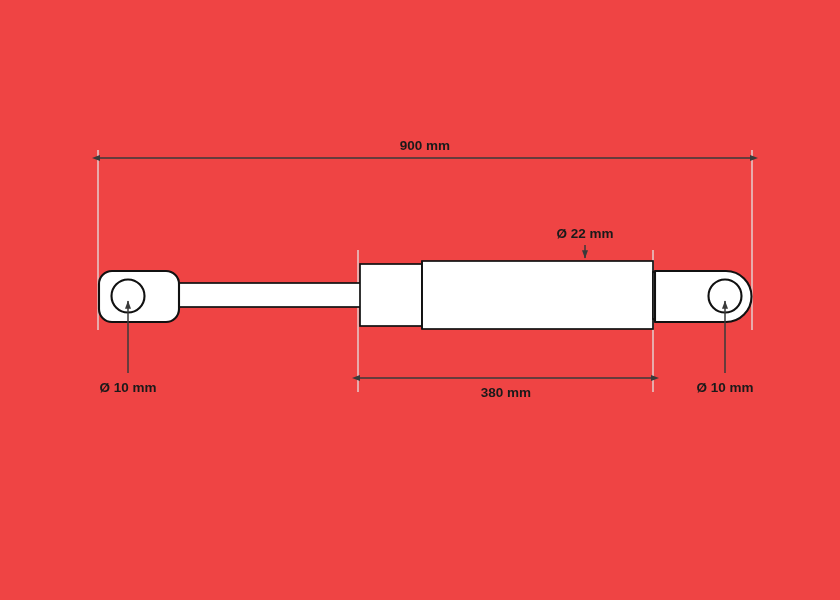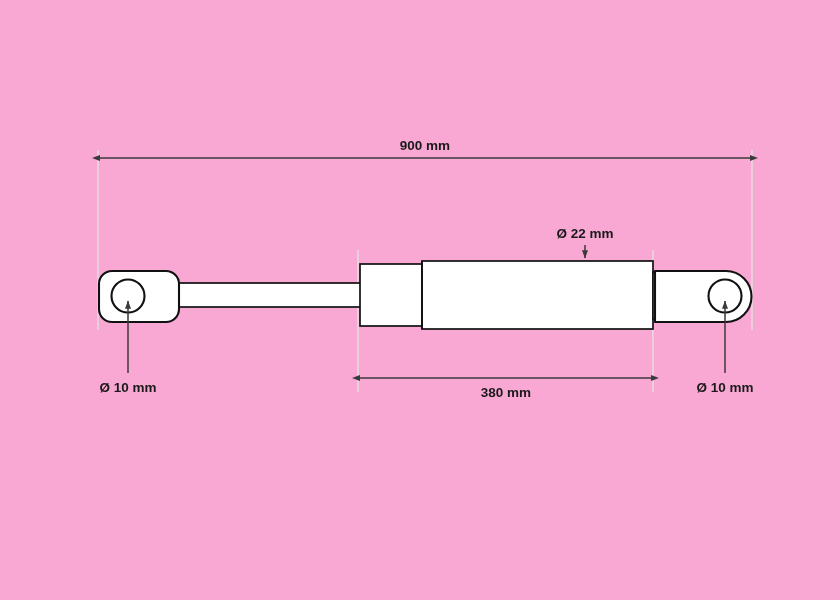--- a/index.html
+++ b/index.html
@@ -10,21 +10,21 @@
   body {
     width: 840px;
     height: 600px;
     font-family: "Liberation Sans", sans-serif;
     overflow: hidden;
   }
   #drawing-root {
     position: relative;
     width: 840px;
     height: 600px;
-    background: #f9a8d4;
+    background: #ef4444;
   }
   svg#technical-drawing {
     display: block;
     width: 840px;
     height: 600px;
   }
   .dim-text {
     font-family: "Liberation Sans", sans-serif;
     font-size: 13.5px;
     font-weight: bold;

